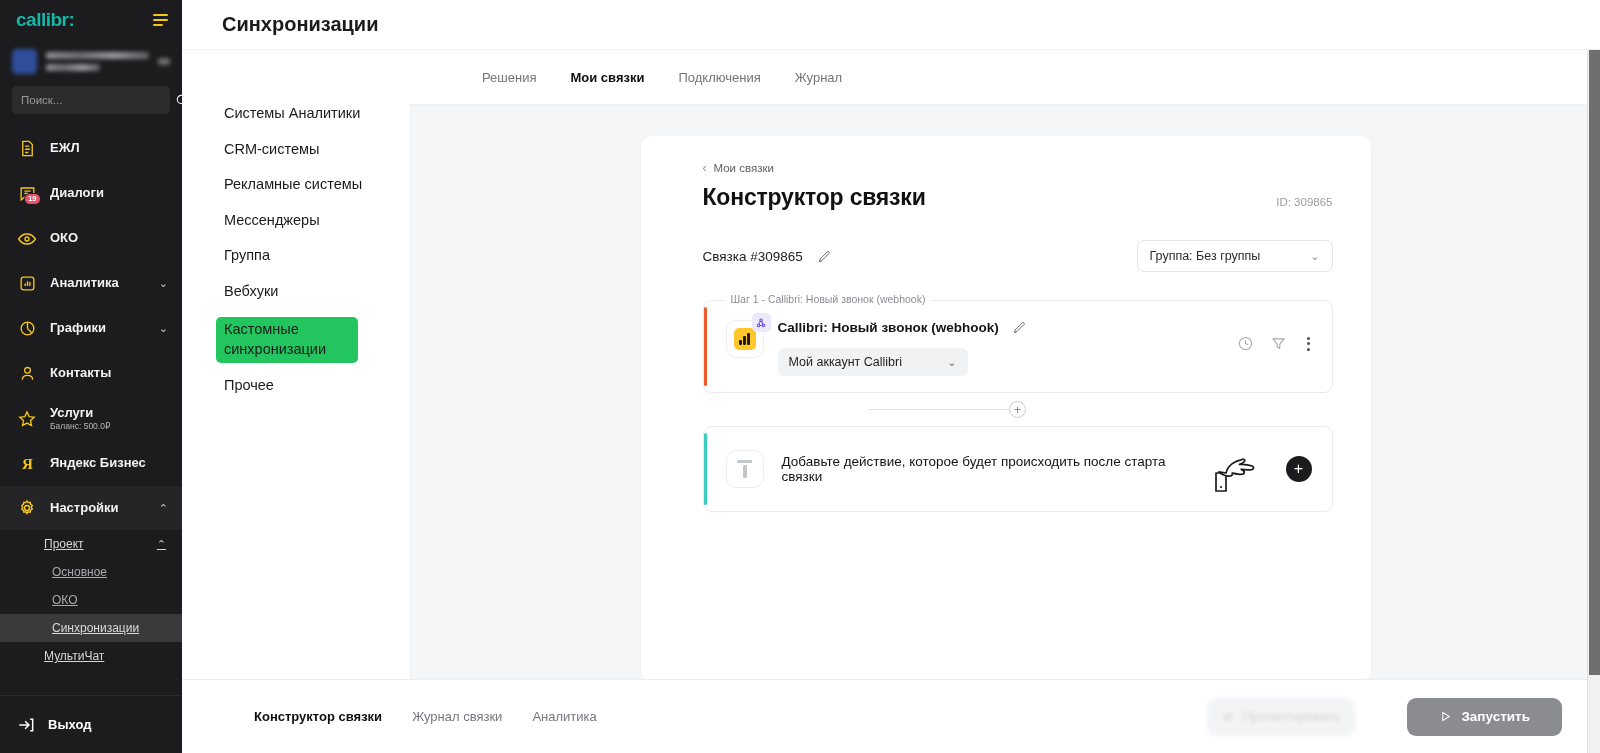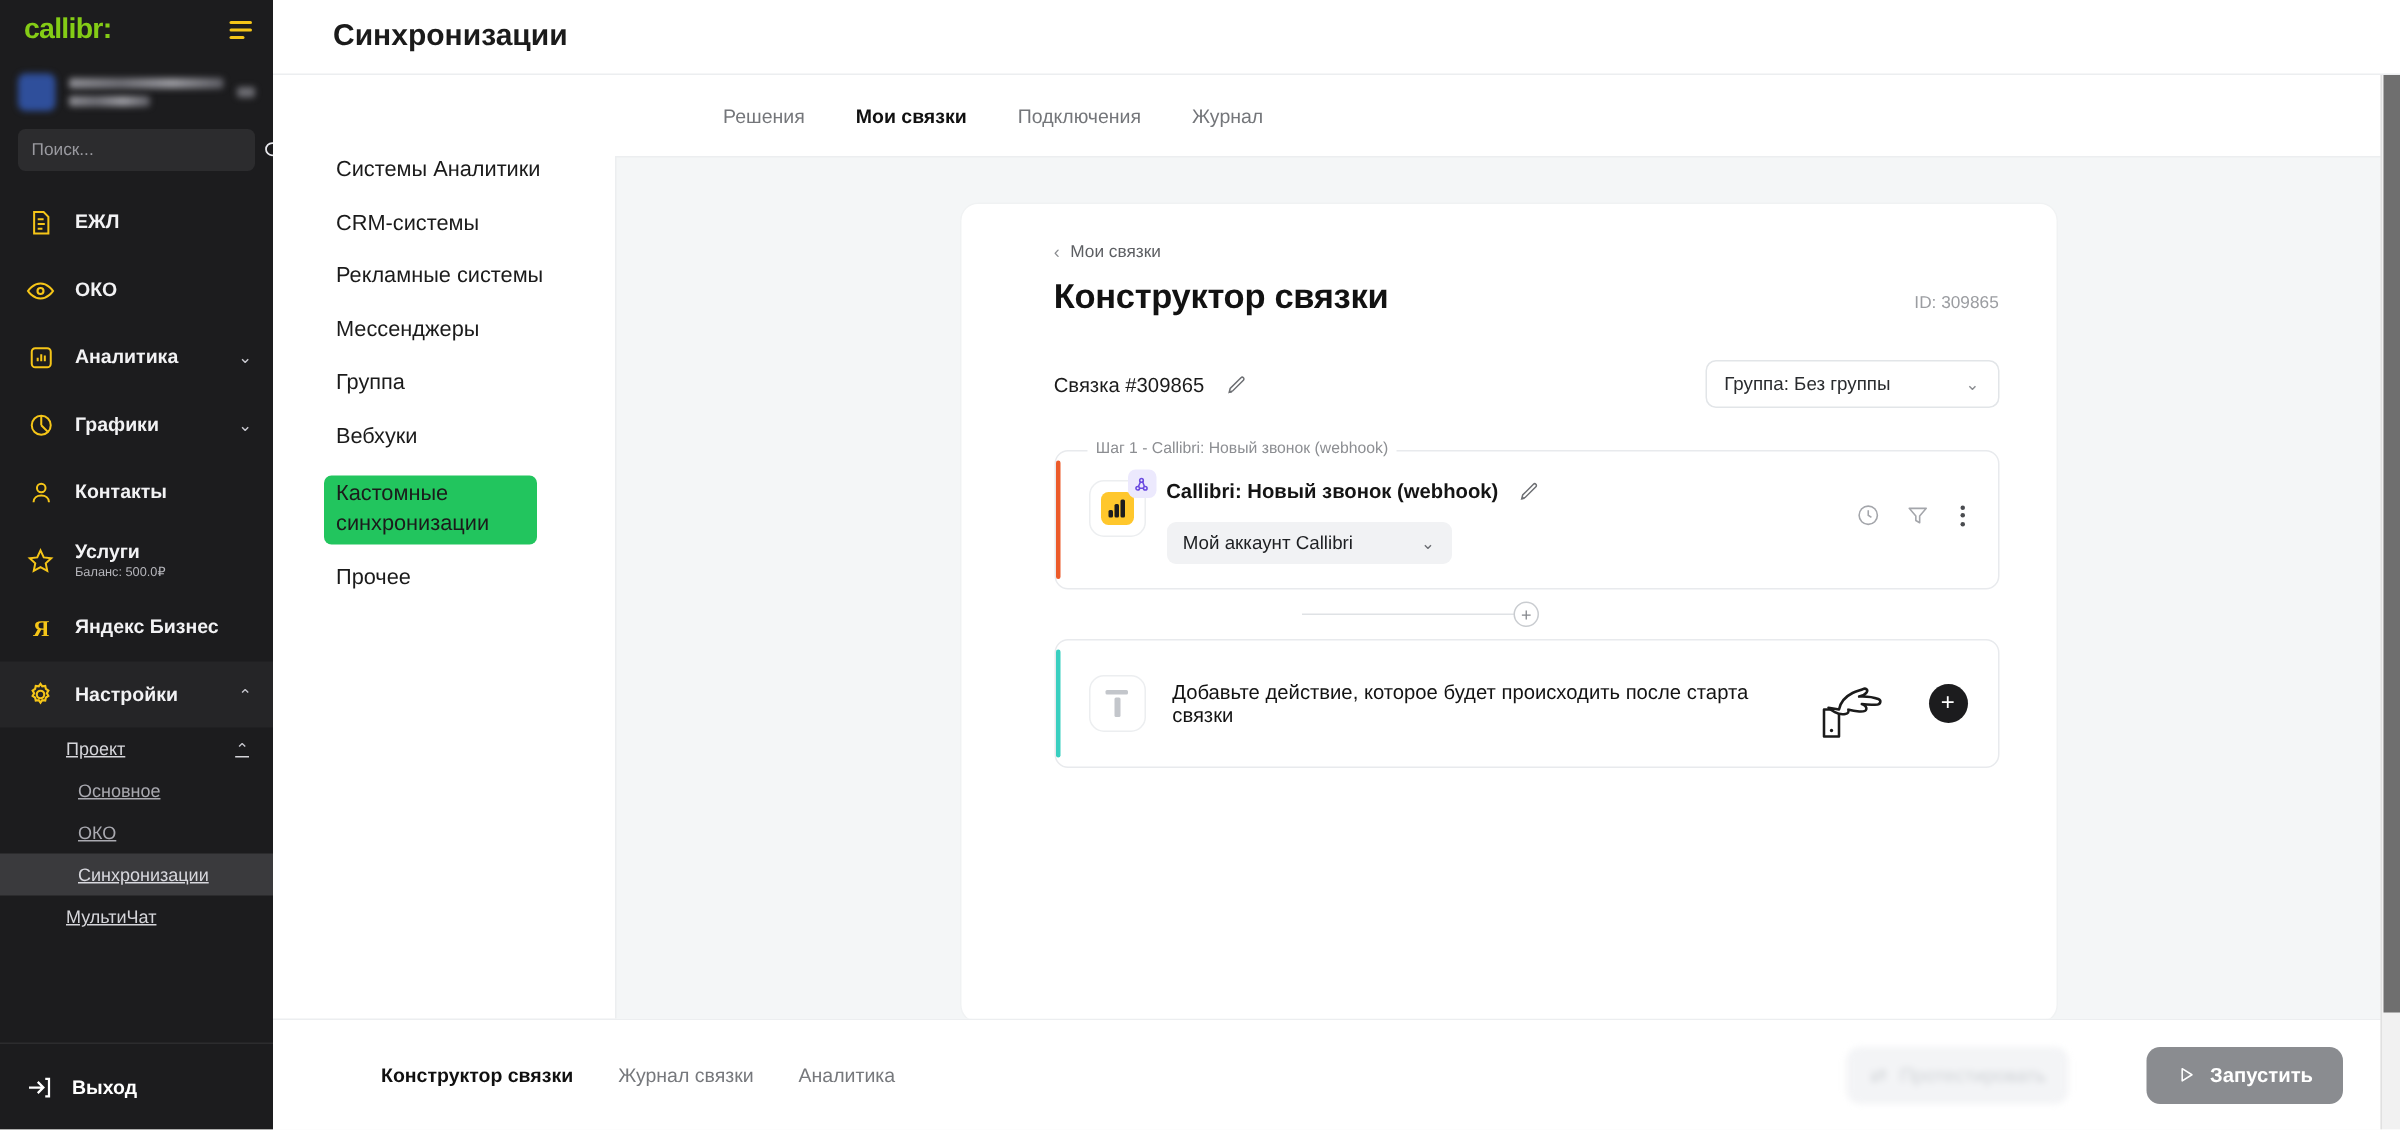--- a/index.html
+++ b/index.html
@@ -23,21 +23,21 @@
     position: relative;
     overflow: hidden;
   }
   .sb-top {
     height: 40px; display: flex; align-items: center;
     justify-content: space-between; padding: 0 14px 0 16px;
     background: #1c1c1e;
   }
   .logo {
     font-size: 19px; font-weight: bold; letter-spacing: -0.5px;
-    color: #84cc16;
+    color: #14b8a6;
   }
   .burger { display: flex; flex-direction: column; gap: 2.5px; cursor: pointer; }
   .burger i { display: block; height: 2.5px; background: #f5c518; border-radius: 1px; }
   .burger i:nth-child(1) { width: 15px; }
   .burger i:nth-child(2) { width: 15px; }
   .burger i:nth-child(3) { width: 10px; }
 
   .sb-profile {
     display: flex; align-items: center; gap: 9px;
     padding: 9px 12px 11px 12px;
@@ -272,21 +272,21 @@
   .btn-test {
     height: 38px; min-width: 148px; border-radius: 9px; background: #f3f4f6;
     display: flex; align-items: center; justify-content: center; gap: 9px;
     color: #cfd2d6; font-size: 13px; cursor: pointer;
     filter: blur(2.2px);
   }
   .btn-run {
     height: 38px; min-width: 118px; border-radius: 9px; background: #8a8c90;
     color: #fff; font-size: 13.5px; font-weight: bold;
     display: flex; align-items: center; justify-content: center; gap: 9px;
-    cursor: pointer; margin-left: 22px; padding: 0 20px;
+    cursor: pointer; margin-left: 22px; padding: 0 32px;
   }
 
   
   .vscroll {
     position: absolute; right: 0; top: 50px; bottom: 0; width: 13px;
     background: #f1f1f1; border-left: 1px solid #e0e0e0;
   }
   .vscroll .thumb { position: absolute; top: 0; left: 1px; width: 11px; height: 625px; background: #6f6f6f; border-radius: 0; }
   svg { display: block; }
 </style>
@@ -329,20 +329,30 @@
       <div class="nav-item">
         <span class="nicon">
           <svg viewBox="0 0 24 24" width="19" height="19" fill="none" stroke="currentColor" stroke-width="1.7">
             <path d="M6 3h8l4 4v14H6z"></path>
               <path d="M9 9h5M9 13h6M9 17h4"></path>
           </svg>
         </span>
         <span class="nlabel">ЕЖЛ</span>
       </div>
 
+      <div class="nav-item">
+        <span class="nicon">
+          <svg viewBox="0 0 24 24" width="19" height="19" fill="none" stroke="currentColor" stroke-width="1.7">
+            <path d="M4 5h16v11H9l-5 4z"></path>
+              <path d="M8 9h8M8 12h5"></path>
+          </svg>
+          <span class="badge-19">19</span>
+        </span>
+        <span class="nlabel">Диалоги</span>
+      </div>
 
       <div class="nav-item">
         <span class="nicon">
           <svg viewBox="0 0 24 24" width="20" height="20" fill="none" stroke="currentColor" stroke-width="1.7">
             <path d="M2 12s3.8-6 10-6 10 6 10 6-3.8 6-10 6-10-6-10-6z"></path>
               <circle cx="12" cy="12" r="2.4"></circle>
           </svg>
         </span>
         <span class="nlabel">ОКО</span>
       </div>

